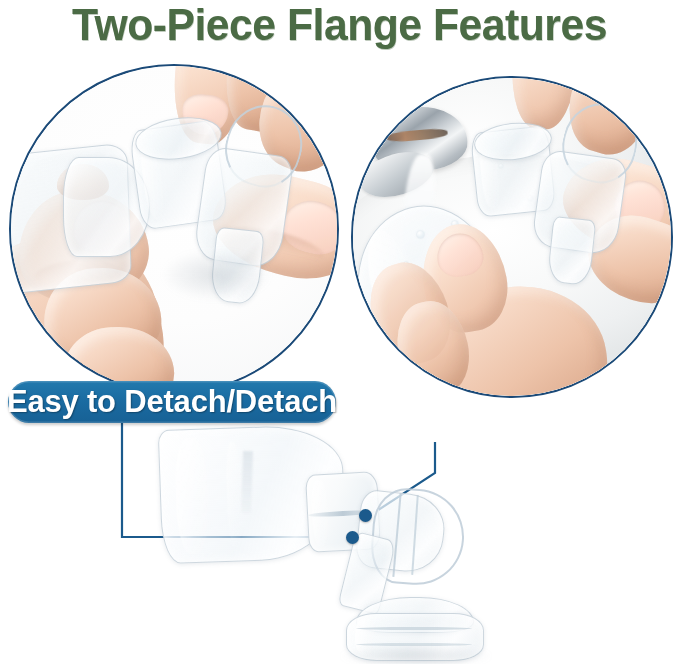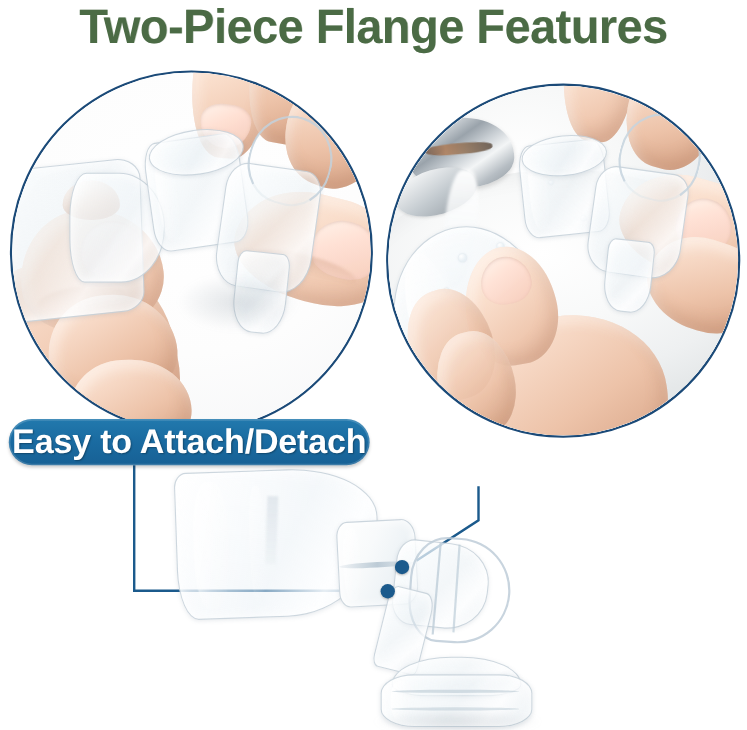--- a/index.html
+++ b/index.html
@@ -383,17 +383,17 @@
           background: rgba(186,201,212,0.6); border-radius:50%;"></div>
     <div style="position:absolute; left:206px; top:228px; width:116px; height:3px;
           background: rgba(186,201,212,0.5); border-radius:50%;"></div>
     <div class="shadow-soft" style="left:188px; top:230px; width:156px; height:22px;"></div>
   </div>
 
   <div class="dot" style="left:359px; top:509px;"></div>
   <div class="dot" style="left:346px; top:531px;"></div>
 
   <div class="badge" id="badge-attach">
-    <span>Easy to Attach/Detach</span>
+    <span>Easy to Detach/Detach</span>
   </div>
 
 
 </div>
 
 </body></html>

